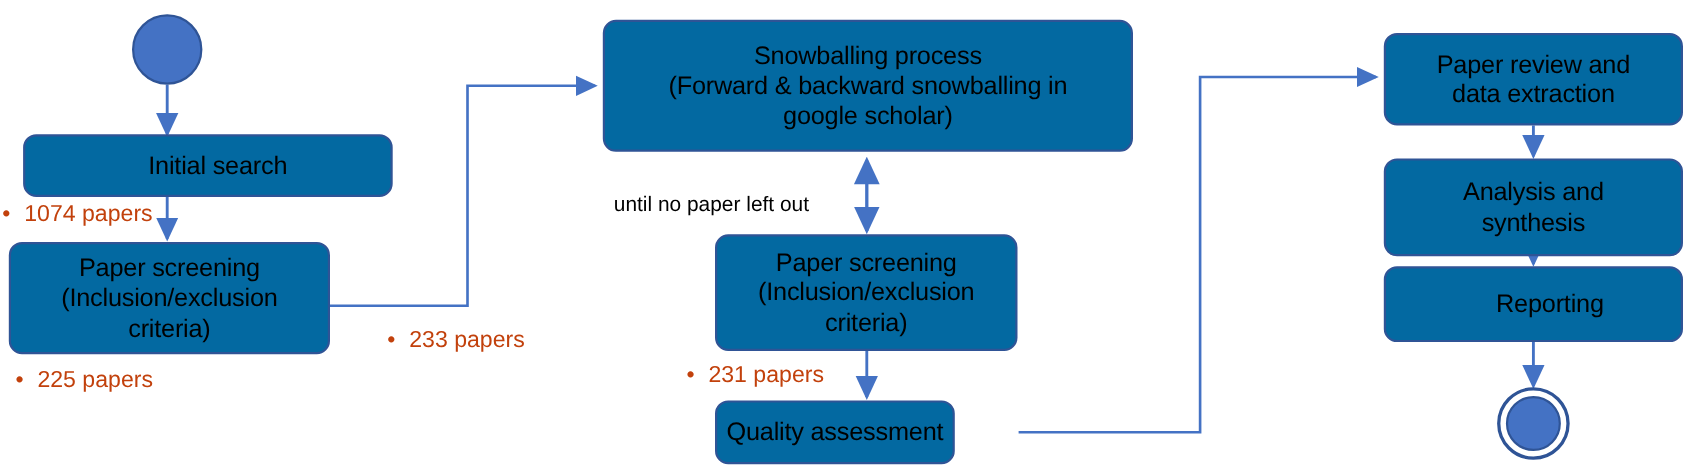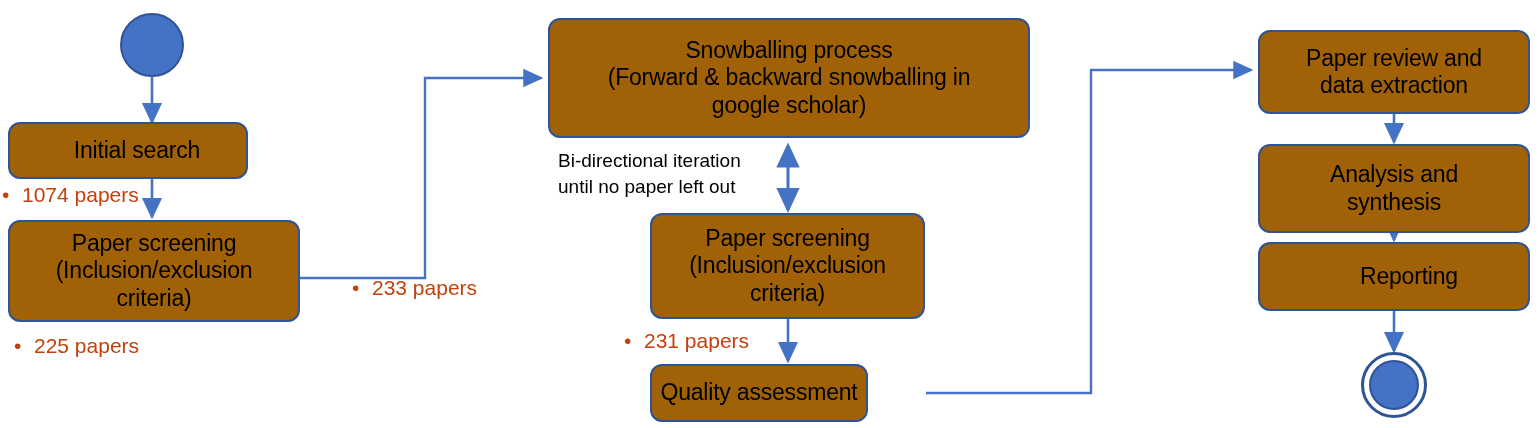--- a/index.html
+++ b/index.html
@@ -13,21 +13,21 @@
   #canvas {
     position: relative;
     width: 1538px;
     height: 428px;
     background: #ffffff;
     overflow: hidden;
   }
   .node {
     position: absolute;
     box-sizing: border-box;
-    background: #a16207;
+    background: #0369a1;
     border: 2px solid #2f5496;
     border-radius: 12px;
     display: flex;
     align-items: center;
     justify-content: center;
     text-align: center;
     color: #000000;
     font-size: 23px;
     line-height: 1.18;
     padding: 2px 6px;
@@ -116,21 +116,21 @@
     <line x1="1394" y1="213" x2="1394" y2="240" stroke="#4472c4" stroke-width="2.6" marker-end="url(#arrow)"></line>
 
     <line x1="1394" y1="311" x2="1394" y2="351" stroke="#4472c4" stroke-width="2.6" marker-end="url(#arrow)"></line>
   </svg>
 
   <div class="start-node" style="left:120px; top:13px; width:64px; height:64px;"></div>
 
   <div class="end-outer" style="left:1361px; top:352px; width:66px; height:66px;"></div>
   <div class="end-inner" style="left:1369px; top:360px; width:50px; height:50px;"></div>
 
-  <div class="node" style="left:8px; top:122px; width:240px; height:57px;padding-left:24px;">
+  <div class="node" style="left:21px; top:122px; width:336px; height:57px;padding-left:24px;">
     <span class="txt">Initial search</span>
   </div>
 
   <div class="node" style="left:8px; top:220px; width:292px; height:102px;">
     <span class="txt">
       <span>Paper screening</span><br>
       <span>(Inclusion/exclusion</span><br>
       <span>criteria)</span>
     </span>
   </div>
@@ -174,26 +174,26 @@
   </div>
 
   <div class="bullet-label" style="left:2px; top:183px;">
     <span class="dot">•</span><span>1074 papers</span>
   </div>
 
   <div class="bullet-label" style="left:14px; top:334px;">
     <span class="dot">•</span><span>225 papers</span>
   </div>
 
-  <div class="bullet-label" style="left:352px; top:276px;">
+  <div class="bullet-label" style="left:352px; top:297px;">
     <span class="dot">•</span><span>233 papers</span>
   </div>
 
   <div class="bullet-label" style="left:624px; top:329px;">
     <span class="dot">•</span><span>231 papers</span>
   </div>
 
   <div class="note-label" style="left:558px; top:148px;">
-    <span>Bi-directional iteration</span><br>
+    <br>
     <span>until no paper left out</span>
   </div>
 
 </div>
 
 </body></html>

